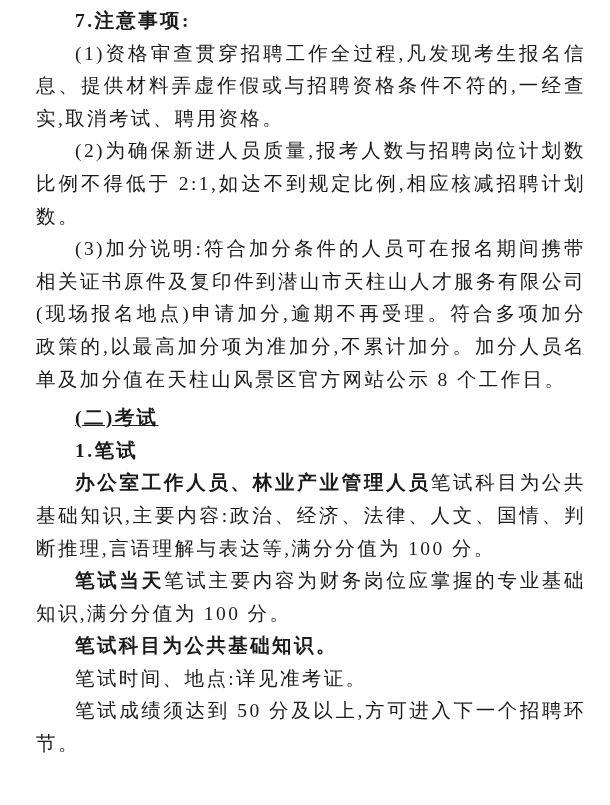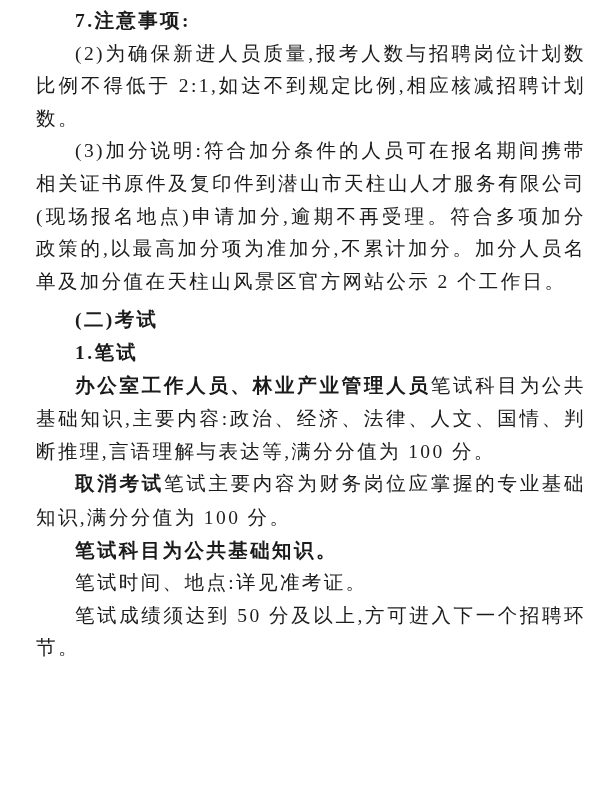--- a/index.html
+++ b/index.html
@@ -25,46 +25,47 @@
     text-align: justify;
     text-justify: inter-character;
     text-indent: 2em;
   }
   .heading {
     font-weight: 700;
     text-align: left;
   }
   .bold {
     font-weight: 700;
-    font-family: Liberation Mono, monospace;
   }
   .gap-top {
     margin-top: 6px;
+    text-decoration: underline;
   }
 </style>
 </head>
 <body>
 
 <div class="doc">
 
   <p class="para heading"><span>7.注意事项:</span></p>
 
+  <p class="para"><span>(1)资格审查贯穿招聘工作全过程,凡发现考生报名信息、提供材料弄虚作假或与招聘资格条件不符的,一经查实,取消考试、聘用资格。</span></p>
 
   <p class="para"><span>(2)为确保新进人员质量,报考人数与招聘岗位计划数比例不得低于 2:1,如达不到规定比例,相应核减招聘计划数。</span></p>
 
-  <p class="para"><span>(3)加分说明:符合加分条件的人员可在报名期间携带相关证书原件及复印件到潜山市天柱山人才服务有限公司(现场报名地点)申请加分,逾期不再受理。符合多项加分政策的,以最高加分项为准加分,不累计加分。加分人员名单及加分值在天柱山风景区官方网站公示 2 个工作日。</span></p>
+  <p class="para"><span>(3)加分说明:符合加分条件的人员可在报名期间携带相关证书原件及复印件到潜山市天柱山人才服务有限公司(现场报名地点)申请加分,逾期不再受理。符合多项加分政策的,以最高加分项为准加分,不累计加分。加分人员名单及加分值在天柱山风景区官方网站公示 8 个工作日。</span></p>
 
   <p class="para heading gap-top"><span>(二)考试</span></p>
 
 
   <p class="para heading"><span>1.笔试</span></p>
 
   <p class="para"><span class="bold">办公室工作人员、林业产业管理人员</span><span>笔试科目为公共基础知识,主要内容:政治、经济、法律、人文、国情、判断推理,言语理解与表达等,满分分值为 100 分。</span></p>
 
-  <p class="para"><span class="bold">取消考试</span><span>笔试主要内容为财务岗位应掌握的专业基础知识,满分分值为 100 分。</span></p>
+  <p class="para"><span class="bold">笔试当天</span><span>笔试主要内容为财务岗位应掌握的专业基础知识,满分分值为 100 分。</span></p>
 
   <p class="para heading"><span>笔试科目为公共基础知识。</span></p>
 
   <p class="para"><span>笔试时间、地点:详见准考证。</span></p>
 
 
   <p class="para"><span>笔试成绩须达到 50 分及以上,方可进入下一个招聘环节。</span></p>
 
 </div>
 

